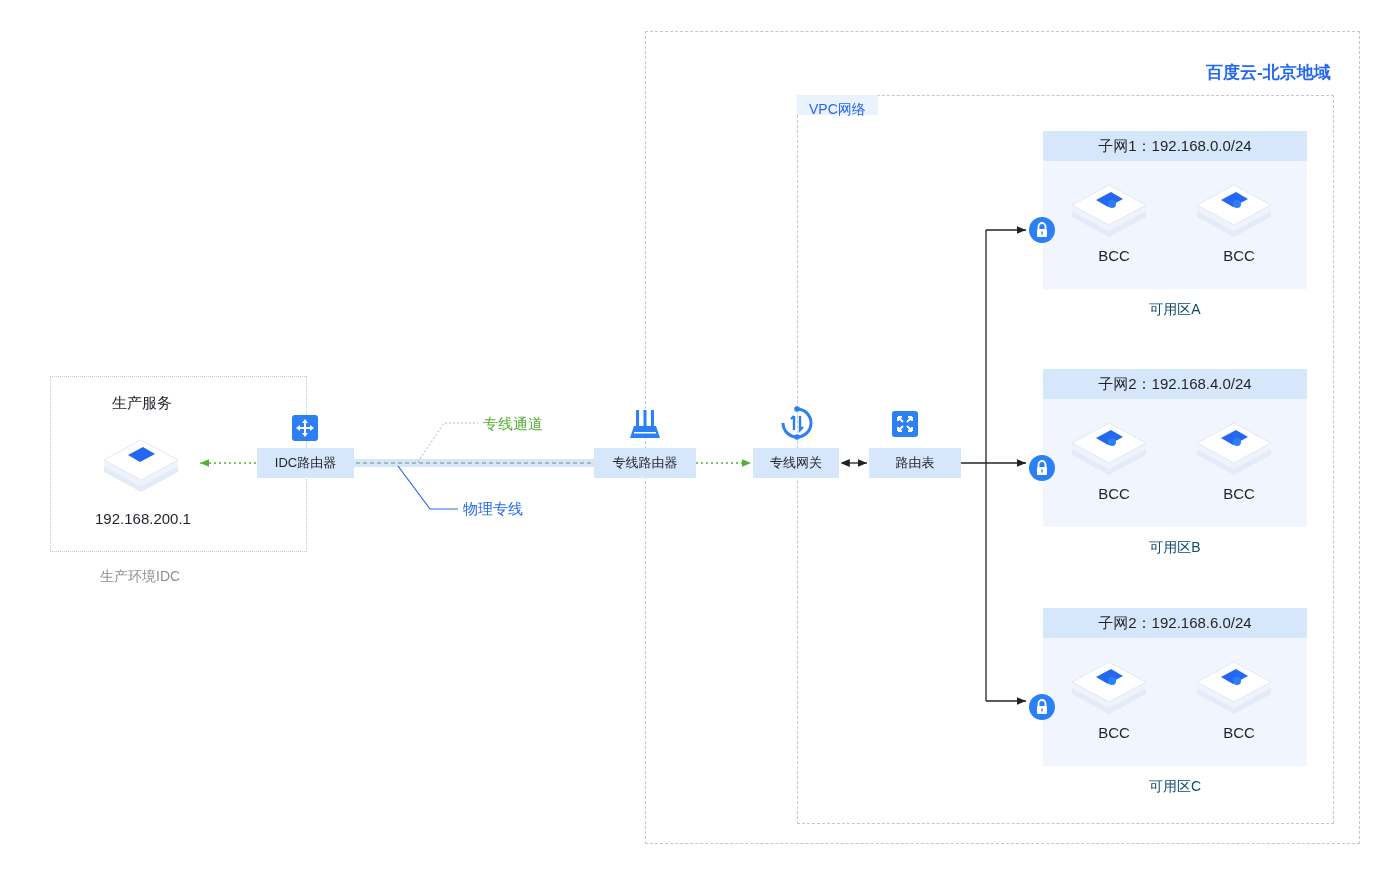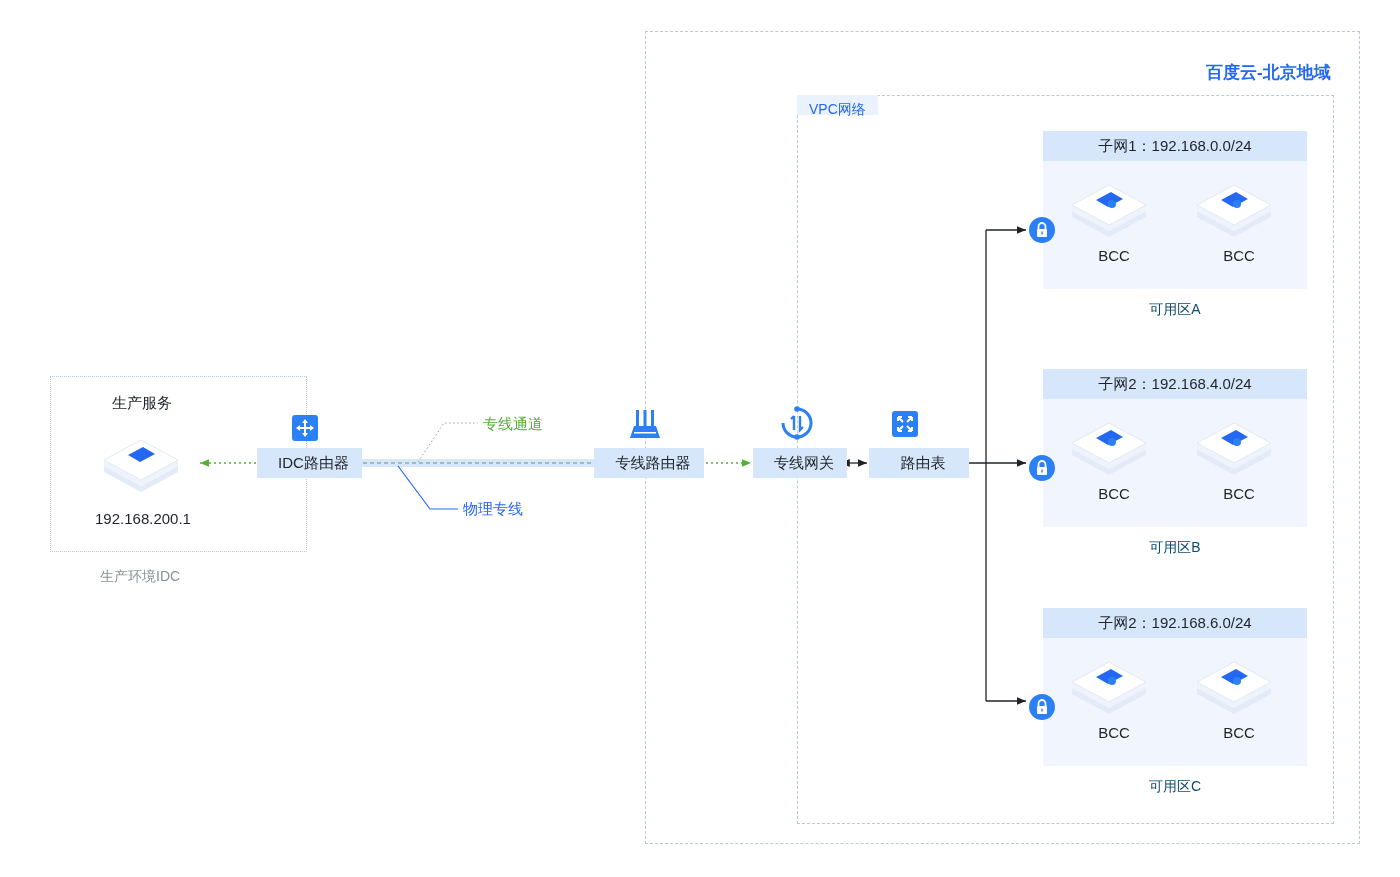--- a/index.html
+++ b/index.html
@@ -1,21 +1,21 @@
 <!DOCTYPE html>
 <html><head>
 <meta charset="utf-8">
 <style>
   html, body { margin:0; padding:0; }
   body { width:1400px; height:877px; background:#ffffff; position:relative; overflow:hidden;
          font-family:"Liberation Sans","DejaVu Sans",sans-serif; color:#1f2329; }
   .abs { position:absolute; }
   .dash-box { position:absolute; border:1px dashed #b9cbd8; box-sizing:border-box; }
   .node { position:absolute; background:#d6e6fb; height:30px; line-height:30px; text-align:center;
-          font-size:15px; color:#1f2329;padding-left:8px; }
+          font-size:13px; color:#1f2329; }
   .title-blue { color:#2468f2; font-weight:bold; font-size:17px; }
   .vpc-tag { position:absolute; background:#eaf2fd; color:#2468f2; font-size:14px; height:20px; line-height:28px;
              padding:0 12px; }
   .subnet { position:absolute; width:264px; background:#f1f6fe; }
   .subnet-head { height:30px; line-height:30px; background:#d6e6fb; text-align:center; font-size:15px; color:#1f2329; }
   .server { position:absolute; width:82px; height:56px; }
   .bcc-label { position:absolute; font-size:15px; color:#1f2329; width:82px; text-align:center; }
   .zone-label { position:absolute; font-size:14px; color:#0c4a6e; width:264px; text-align:center; }
   .icon-sq { position:absolute; width:26px; height:26px; border-radius:3px; background:#2c80f5; }
   .lock { position:absolute; width:26px; height:26px; border-radius:50%; background:#2c80f5; }

